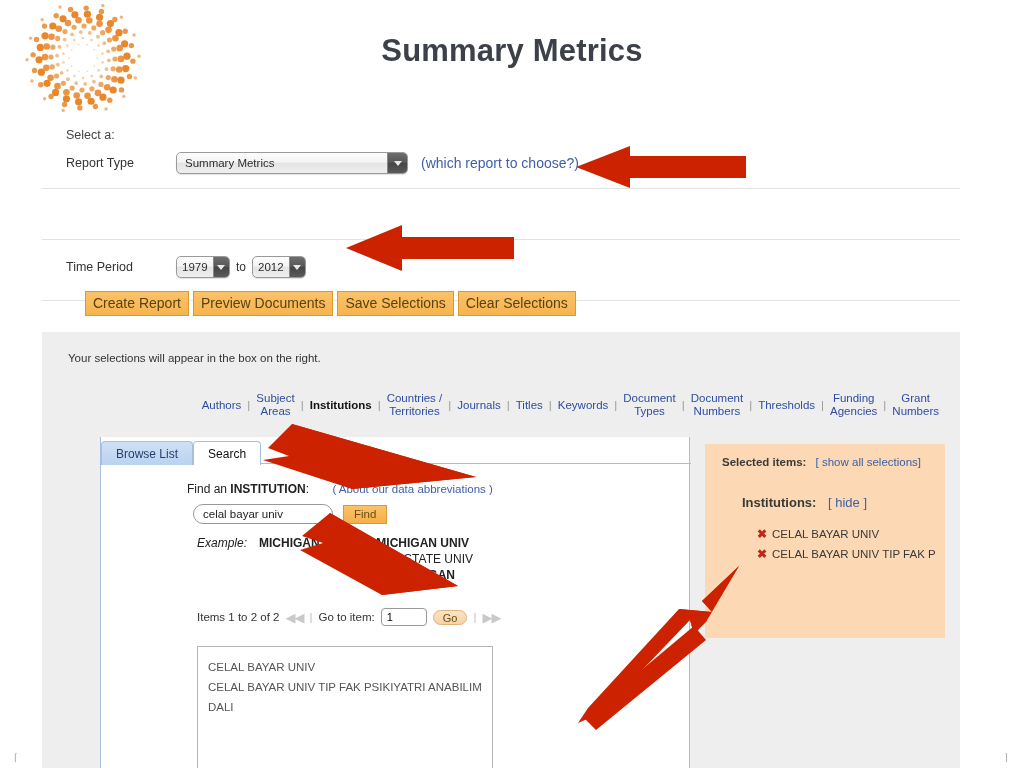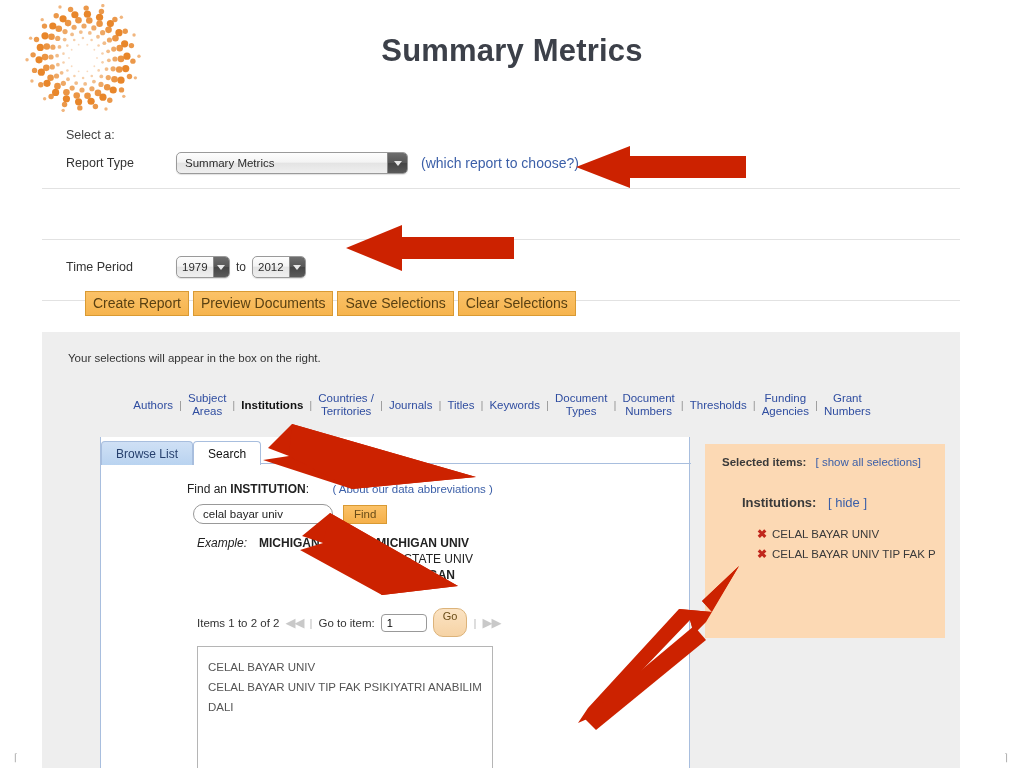--- a/index.html
+++ b/index.html
@@ -86,21 +86,21 @@
   }
   #intro-text {
     position:absolute; left:26px; top:18px;
     font-size:11.5px; color:#333; line-height:16px;
   }
   #intro-text a { color:#3b5fa8; text-decoration:none; }
 
   
   #nav-strip {
     position:absolute; left:18px; top:60px; width:884px;
-    display:flex; align-items:center; justify-content:center;
+    display:flex; align-items:center; justify-content:flex-end;
     font-size:11.5px;
   }
   .nav-item {
     color:#2f4da0; text-align:center; line-height:13px;
     padding:0 5px; cursor:pointer; white-space:pre-line;
   }
   .nav-item.active { color:#111; font-weight:bold; }
   .nav-sep { color:#999; padding:0 1px; }
 
   
@@ -169,21 +169,21 @@
   #pagination .pg-sep { color:#bbb; }
   .pg-arrow { color:#c9c9c9; font-size:13px; letter-spacing:-1px; }
   #goto-input {
     width:46px; height:18px; border:1px solid #999; border-radius:4px;
     font-size:11px; padding:0 5px; font-family:"Liberation Sans", sans-serif;
     outline:none;
   }
   #go-btn {
     background:linear-gradient(to bottom,#fbe3c3 0%,#f6d3a5 100%);
     border:1px solid #dcb37a; border-radius:10px;
-    color:#6a4d18; font-size:11px; padding:1px 9px 14px 9px; cursor:pointer;
+    color:#6a4d18; font-size:11px; padding:1px 9px 0 9px; cursor:pointer;
     font-family:"Liberation Sans", sans-serif;
   }
 
   
   #results-box {
     position:absolute; left:96px; top:209px; width:296px; height:122px;
     background:#fff; border:1px solid #b5b5b5; border-bottom:none;
     padding:10px 0 0 10px;
   }
   .result-row { font-size:11.5px; color:#555; line-height:20px; cursor:pointer; }

